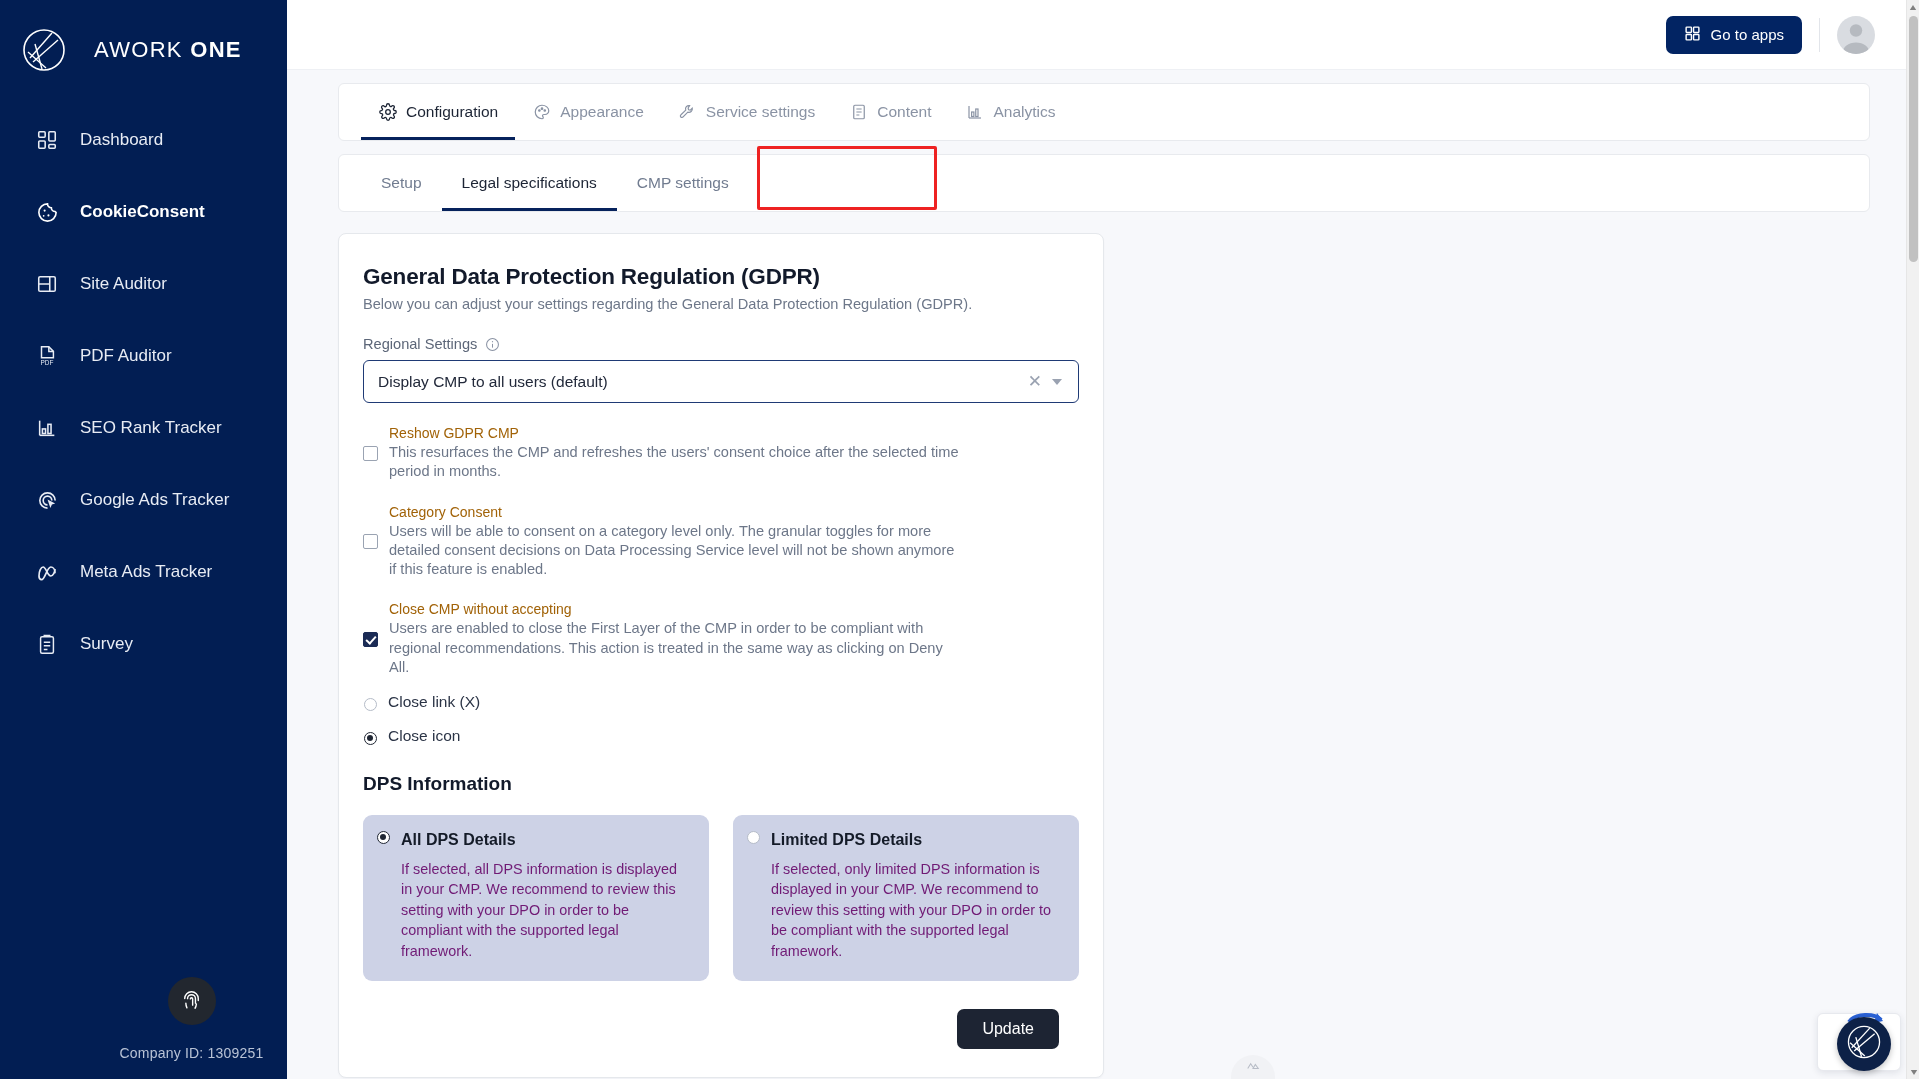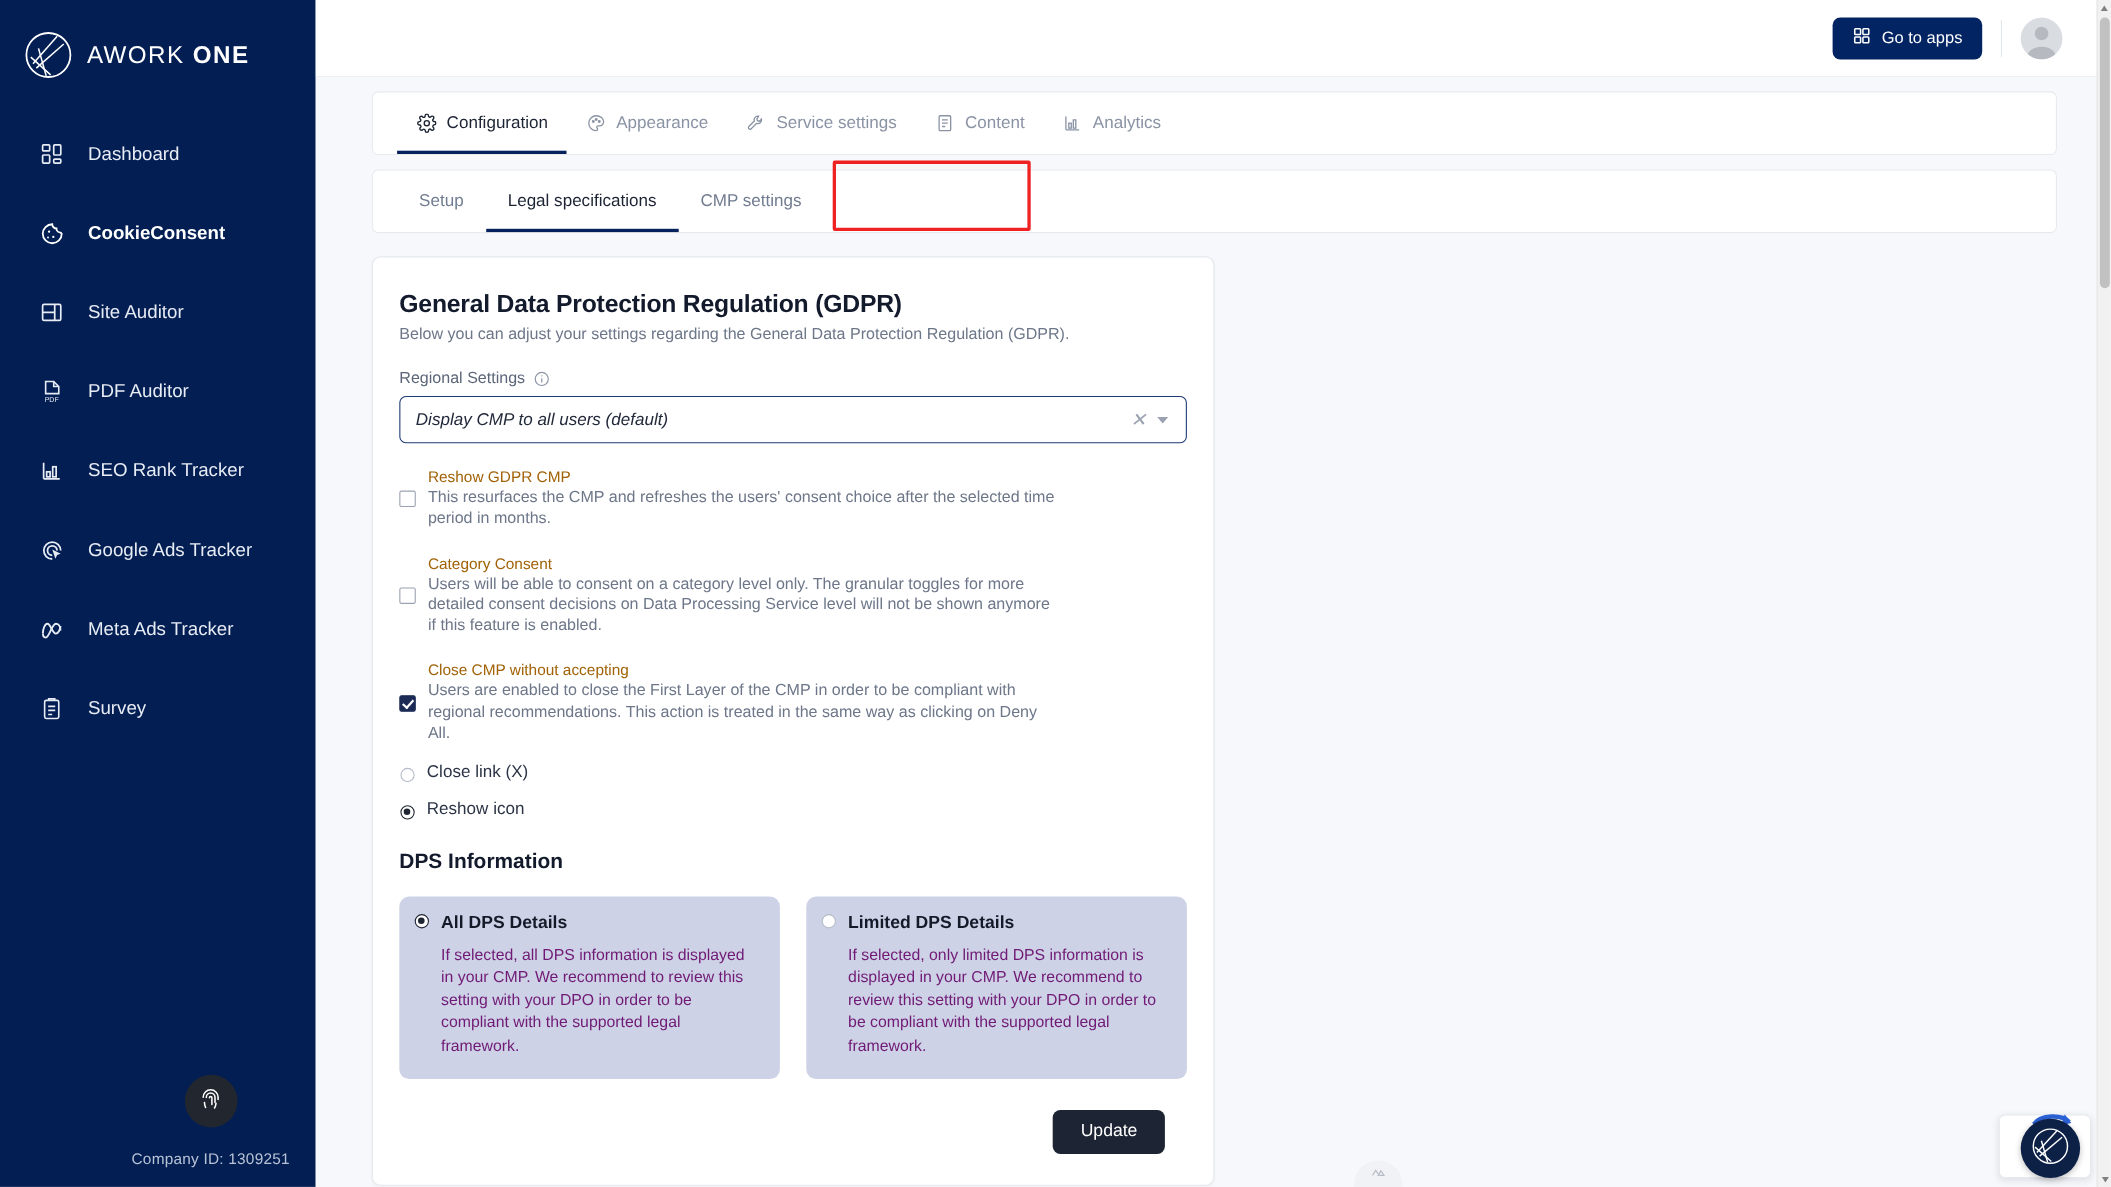--- a/index.html
+++ b/index.html
@@ -16,21 +16,21 @@
     width: 287px; height: 1079px;
     background: #021e53;
     flex: 0 0 287px;
     position: relative;
     color: #ffffff;
   }
   .brand { display: flex; align-items: center; gap: 13px; padding: 22px 0 0 22px; height: 78px; }
   .brand-logo { width: 44px; height: 44px; flex: 0 0 44px; }
   .brand-text { font-size: 22px; letter-spacing: 1.3px; color:#fff; white-space:nowrap;}
   .brand-text b { font-weight: 700; }
-  .brand-text span { font-weight: 300; }
+  .brand-text span { font-weight: 300; margin-left: 15px; }
 
   .nav { margin-top: 26px; }
   .nav-item {
     display: flex; align-items: center; gap: 18px;
     height: 72px; padding-left: 32px;
     color: #e8ecf4; font-size: 17px;
     cursor: pointer;
   }
   .nav-item .ico { width: 30px; height: 30px; flex:0 0 30px; display:flex; align-items:center; justify-content:center; }
   .nav-item .ico svg { display:block; }
@@ -129,21 +129,21 @@
   .panel h1 { font-size: 22.5px; color:#121a2b; font-weight:700; letter-spacing:-0.2px; }
   .panel .sub { font-size: 14.6px; color:#6d7789; margin-top: 6px; }
 
   .field-label { display:flex; align-items:center; gap:8px; margin-top: 24px; font-size:14.6px; color:#5c6678; }
   .info-i { width:15px; height:15px; flex:0 0 15px; }
 
   .select {
     margin-top: 8px;
     height: 43px; border:1.5px solid #1f3a75; border-radius:6px;
     display:flex; align-items:center; padding: 0 10px 0 14px;
-    font-size: 15.5px; color:#22293a; cursor:pointer; background:#fff;font-style:italic;
+    font-size: 15.5px; color:#22293a; cursor:pointer; background:#fff;
   }
   .select .val { flex:1 1 auto; }
   .select .clear { color:#9aa2b1; font-size:17px; padding:0 10px; cursor:pointer; }
   .select .caret { width:0;height:0;border-left:5px solid transparent;border-right:5px solid transparent;border-top:6px solid #9aa2b1; margin-right:6px; cursor:pointer;}
 
   .opt-row { display:flex; align-items:center; margin-top: 22px; gap: 0; }
   .cbox {
     width:15px; height:15px; flex:0 0 15px; border:1.5px solid #9aa3b2; border-radius:2px;
     background:#fff; cursor:pointer; margin-right: 6px;
   }
@@ -488,21 +488,21 @@
             <div class="opt-desc">Users are enabled to close the First Layer of the CMP in order to be compliant with regional recommendations. This action is treated in the same way as clicking on Deny All.</div>
           </span>
         </div>
 
         <div class="radio-row">
           <span class="radio"></span>
           <span class="radio-label">Close link (X)</span>
         </div>
         <div class="radio-row">
           <span class="radio on"></span>
-          <span class="radio-label">Reshow icon</span>
+          <span class="radio-label">Close icon</span>
         </div>
 
         <div class="section-h">DPS Information</div>
 
         <div class="dps-grid">
           <div class="dps-card">
             <div class="dps-head">
               <span class="radio on"></span>
               <span class="dps-title">All DPS Details</span>
             </div>

